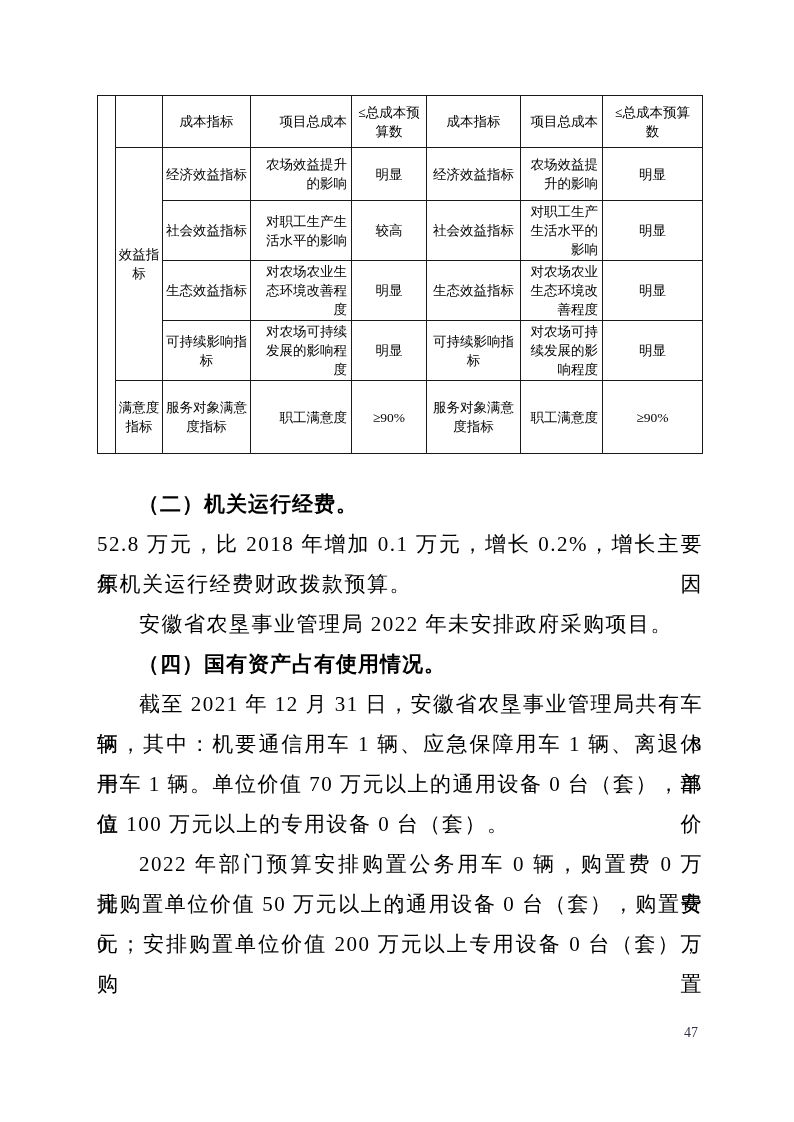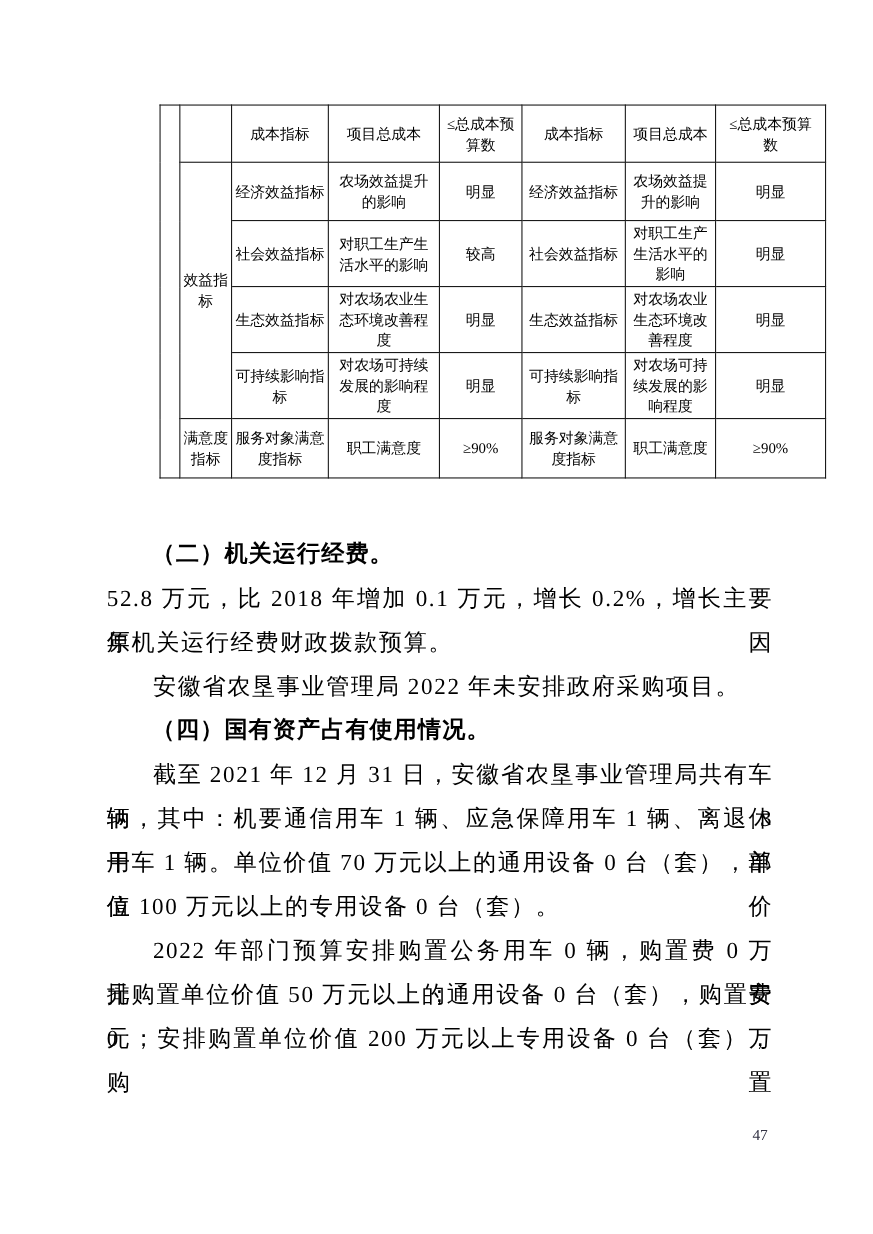--- a/index.html
+++ b/index.html
@@ -17,38 +17,37 @@
   table.perf {
     position: absolute;
     left: 97px;
     top: 95px;
     width: 606px;
     border-collapse: collapse;
     table-layout: fixed;
     font-size: 13.5px;
     line-height: 19px;
     color: #000;
-    margin-left: 48px;
   }
   table.perf td {
     border: 1px solid #1a1a1a;
     vertical-align: middle;
     text-align: center;
     padding: 1px 2px;
     word-break: break-all;
     overflow: hidden;
   }
-  table.perf td.left { text-align: center; padding: 1px 4px; }
+  table.perf td.left { text-align: right; padding: 1px 4px; }
   table.perf td.colH { padding: 1px 6px; }
   tr.r0 { height: 52px; }
   tr.r1 { height: 53px; }
   tr.r2 { height: 58px; }
   tr.r3 { height: 60px; }
   tr.r4 { height: 57px; }
-  tr.r5 { height: 54px; }
+  tr.r5 { height: 73px; }
 
   
   .content {
     position: absolute;
     left: 97px;
     top: 456px;
     width: 606px;
     font-size: 21px;
     letter-spacing: 1.5px;
     line-height: 40px;

